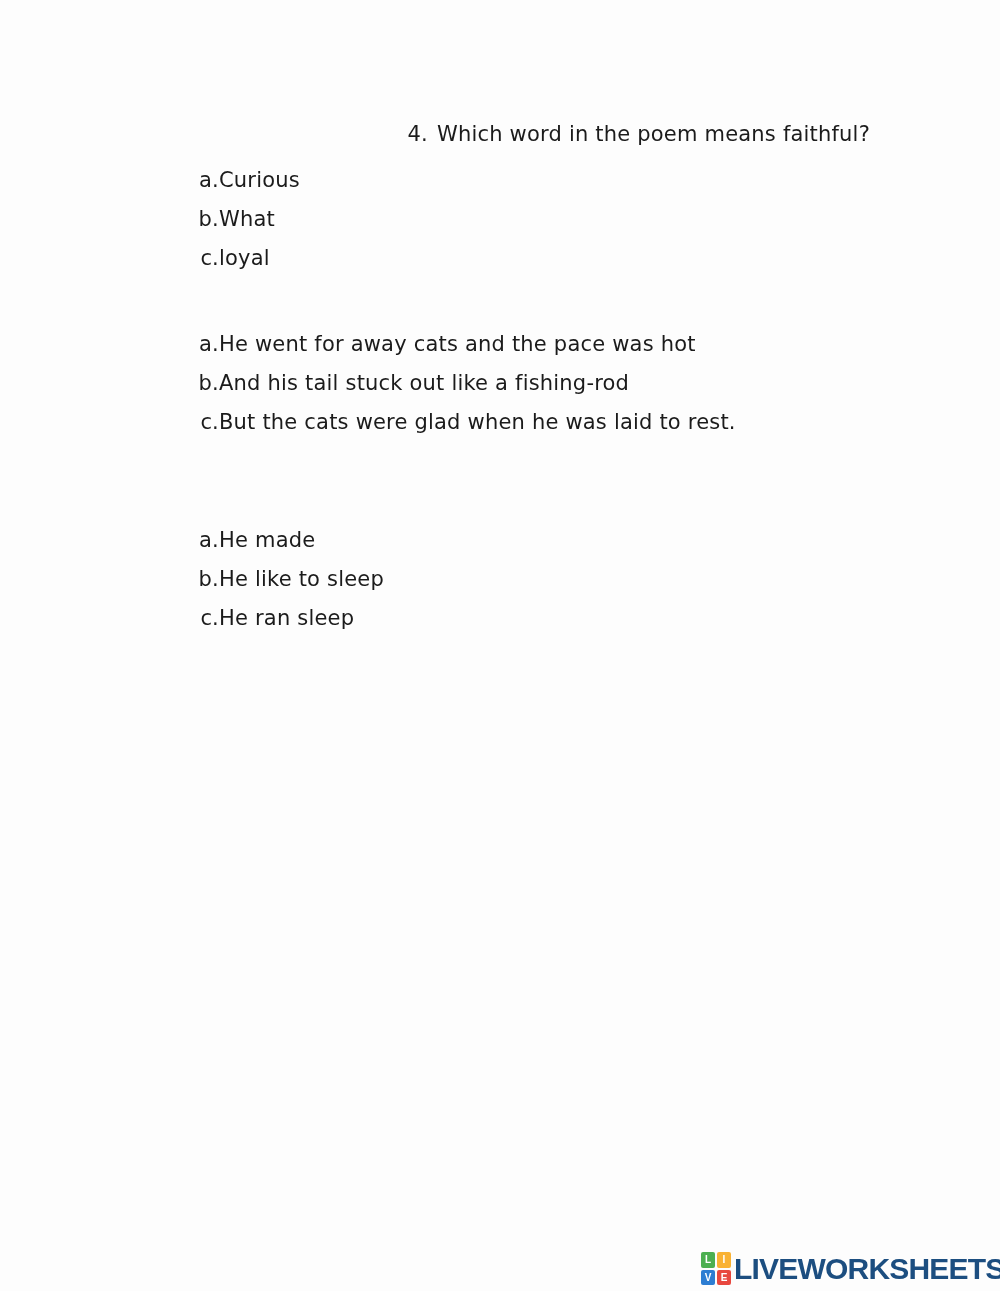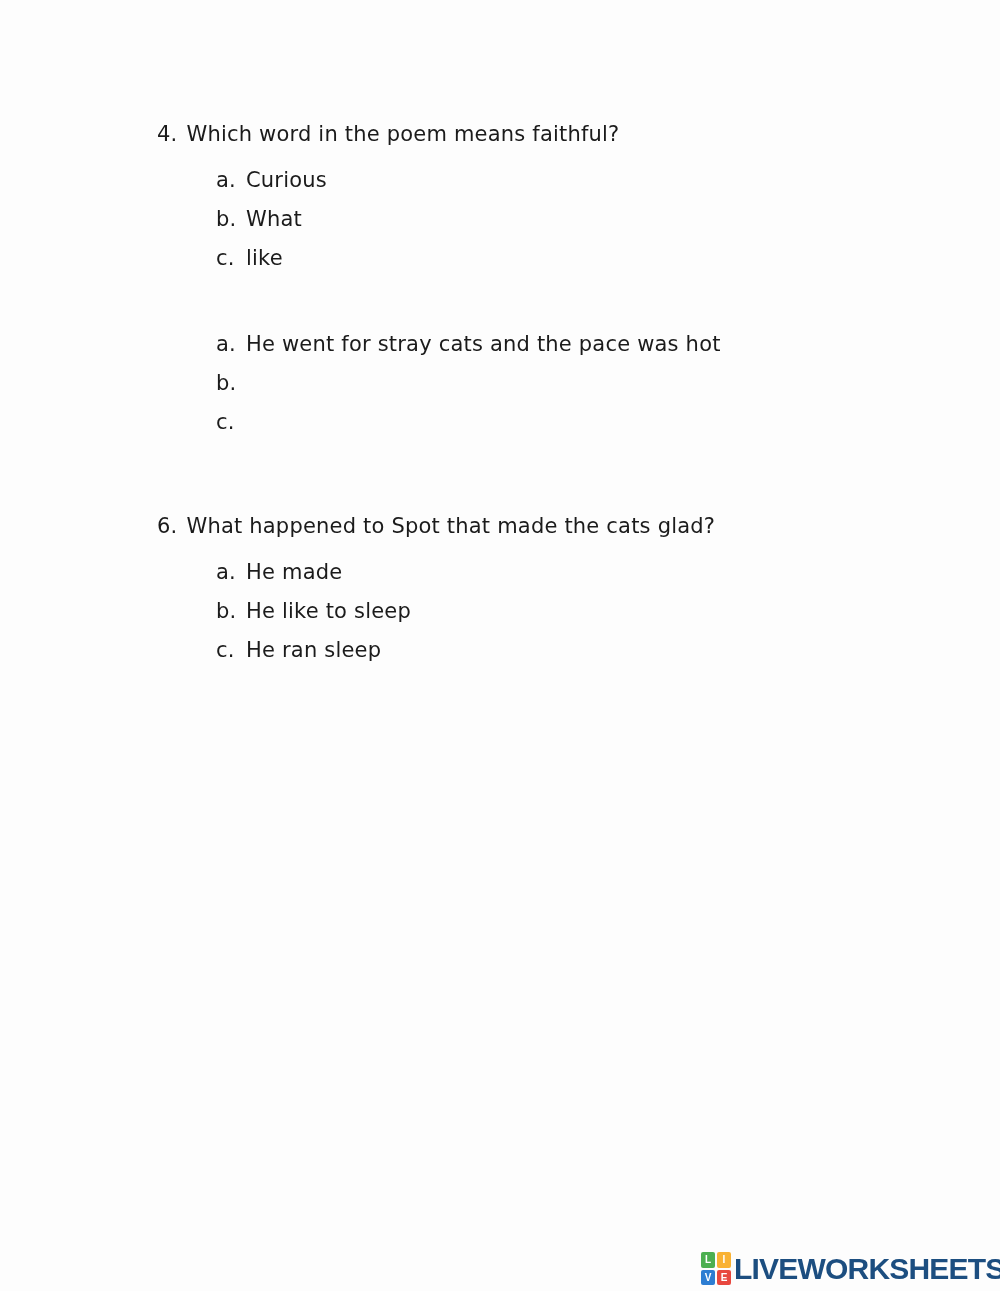--- a/index.html
+++ b/index.html
@@ -12,22 +12,23 @@
     width: 1000px;
     height: 1291px;
     margin: 0 auto;
     background: #fdfdfd;
     font-family: "DejaVu Sans", sans-serif;
     color: #1b1b1b;
     overflow: hidden;
   }
   .question-block {
     position: absolute;
-    left: 157px;
+    left: 130px;
     width: 740px;
+    text-align: right;
   }
   .q-line {
     font-size: 21px;
     line-height: 32px;
     white-space: nowrap;
     letter-spacing: 0.2px;
   }
   .q-number {
     display: inline-block;
     margin-right: 9px;
@@ -102,42 +103,43 @@
       <div class="option">
         <span class="letter">a.</span>
         <span>Curious</span>
       </div>
       <div class="option">
         <span class="letter">b.</span>
         <span>What</span>
       </div>
       <div class="option">
         <span class="letter">c.</span>
-        <span>like</span>
+        <span>loyal</span>
       </div>
     </div>
   </div>
 
   <div class="question-block" id="q1">
     <div class="options">
       <div class="option">
         <span class="letter">a.</span>
-        <span>He went for stray cats and the pace was hot</span>
+        <span>He went for away cats and the pace was hot</span>
       </div>
       <div class="option">
         <span class="letter">b.</span>
+        <span>And his tail stuck out like a fishing-rod</span>
       </div>
       <div class="option">
         <span class="letter">c.</span>
+        <span>But the cats were glad when he was laid to rest.</span>
       </div>
     </div>
   </div>
 
   <div class="question-block" id="q2">
-    <div class="q-line"><span class="q-number">6.</span><span>What happened to Spot that made the cats glad?</span></div>
     <div class="options">
       <div class="option">
         <span class="letter">a.</span>
         <span>He made</span>
       </div>
       <div class="option">
         <span class="letter">b.</span>
         <span>He like to sleep</span>
       </div>
       <div class="option">

